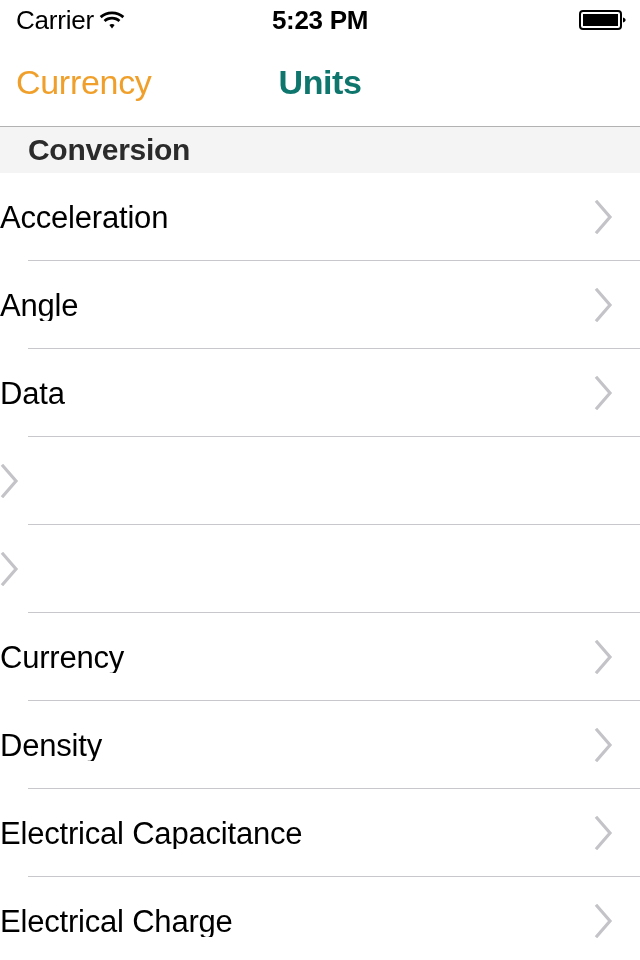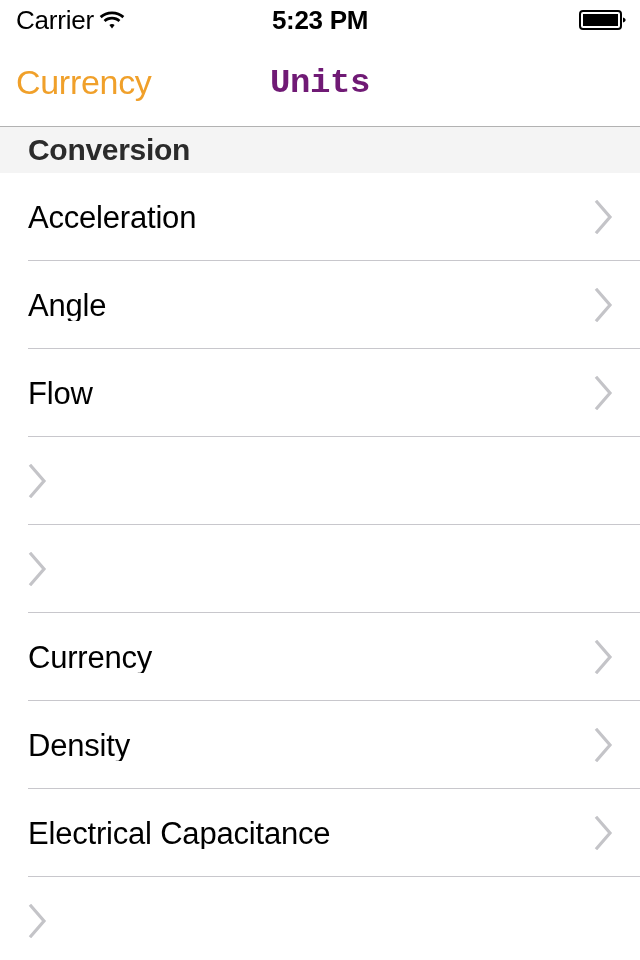--- a/index.html
+++ b/index.html
@@ -110,23 +110,22 @@
     position: absolute;
     left: 0;
     right: 0;
     top: 0;
     bottom: 1px;
     display: flex;
     align-items: center;
     justify-content: center;
     font-size: 34px;
     font-weight: bold;
-    color: #701a75;
+    color: #0f766e;
     letter-spacing: -0.4px;
-    font-family: Liberation Mono, monospace;
   }
 
   
   .table-view {
     flex: 1 1 auto;
     background: #ffffff;
     overflow: hidden;
   }
   .section-header {
     height: 46px;
@@ -147,21 +146,20 @@
 
   .list {
     display: block;
   }
   .list-row {
     position: relative;
     height: 88px;
     background: #ffffff;
     display: flex;
     align-items: center;
-    padding-left: 28px;
     padding-right: 26px;
     box-sizing: border-box;
     cursor: pointer;
   }
   .list-row::after {
     content: "";
     position: absolute;
     left: 28px;
     right: 0;
     bottom: 0;
@@ -235,21 +233,21 @@
               <path d="M3 2 L16 17 L3 32" fill="none" stroke="#c4c4c8" stroke-width="3.2" stroke-linecap="square" stroke-linejoin="miter"></path>
             </svg></span>
         </div>
         <div class="list-row">
           <span class="row-label">Angle</span>
           <span class="chevron-icon"><svg viewBox="0 0 20 34" width="20" height="34" aria-hidden="true">
               <path d="M3 2 L16 17 L3 32" fill="none" stroke="#c4c4c8" stroke-width="3.2" stroke-linecap="square" stroke-linejoin="miter"></path>
             </svg></span>
         </div>
         <div class="list-row">
-          <span class="row-label">Flow</span>
+          <span class="row-label">Data</span>
           <span class="chevron-icon"><svg viewBox="0 0 20 34" width="20" height="34" aria-hidden="true">
               <path d="M3 2 L16 17 L3 32" fill="none" stroke="#c4c4c8" stroke-width="3.2" stroke-linecap="square" stroke-linejoin="miter"></path>
             </svg></span>
         </div>
         <div class="list-row">
           <span class="chevron-icon"><svg viewBox="0 0 20 34" width="20" height="34" aria-hidden="true">
               <path d="M3 2 L16 17 L3 32" fill="none" stroke="#c4c4c8" stroke-width="3.2" stroke-linecap="square" stroke-linejoin="miter"></path>
             </svg></span>
         </div>
         <div class="list-row">
@@ -269,20 +267,21 @@
               <path d="M3 2 L16 17 L3 32" fill="none" stroke="#c4c4c8" stroke-width="3.2" stroke-linecap="square" stroke-linejoin="miter"></path>
             </svg></span>
         </div>
         <div class="list-row">
           <span class="row-label">Electrical Capacitance</span>
           <span class="chevron-icon"><svg viewBox="0 0 20 34" width="20" height="34" aria-hidden="true">
               <path d="M3 2 L16 17 L3 32" fill="none" stroke="#c4c4c8" stroke-width="3.2" stroke-linecap="square" stroke-linejoin="miter"></path>
             </svg></span>
         </div>
         <div class="list-row">
+          <span class="row-label">Electrical Charge</span>
           <span class="chevron-icon"><svg viewBox="0 0 20 34" width="20" height="34" aria-hidden="true">
               <path d="M3 2 L16 17 L3 32" fill="none" stroke="#c4c4c8" stroke-width="3.2" stroke-linecap="square" stroke-linejoin="miter"></path>
             </svg></span>
         </div>
       </div>
 
   </div>
 
 </div>
 

